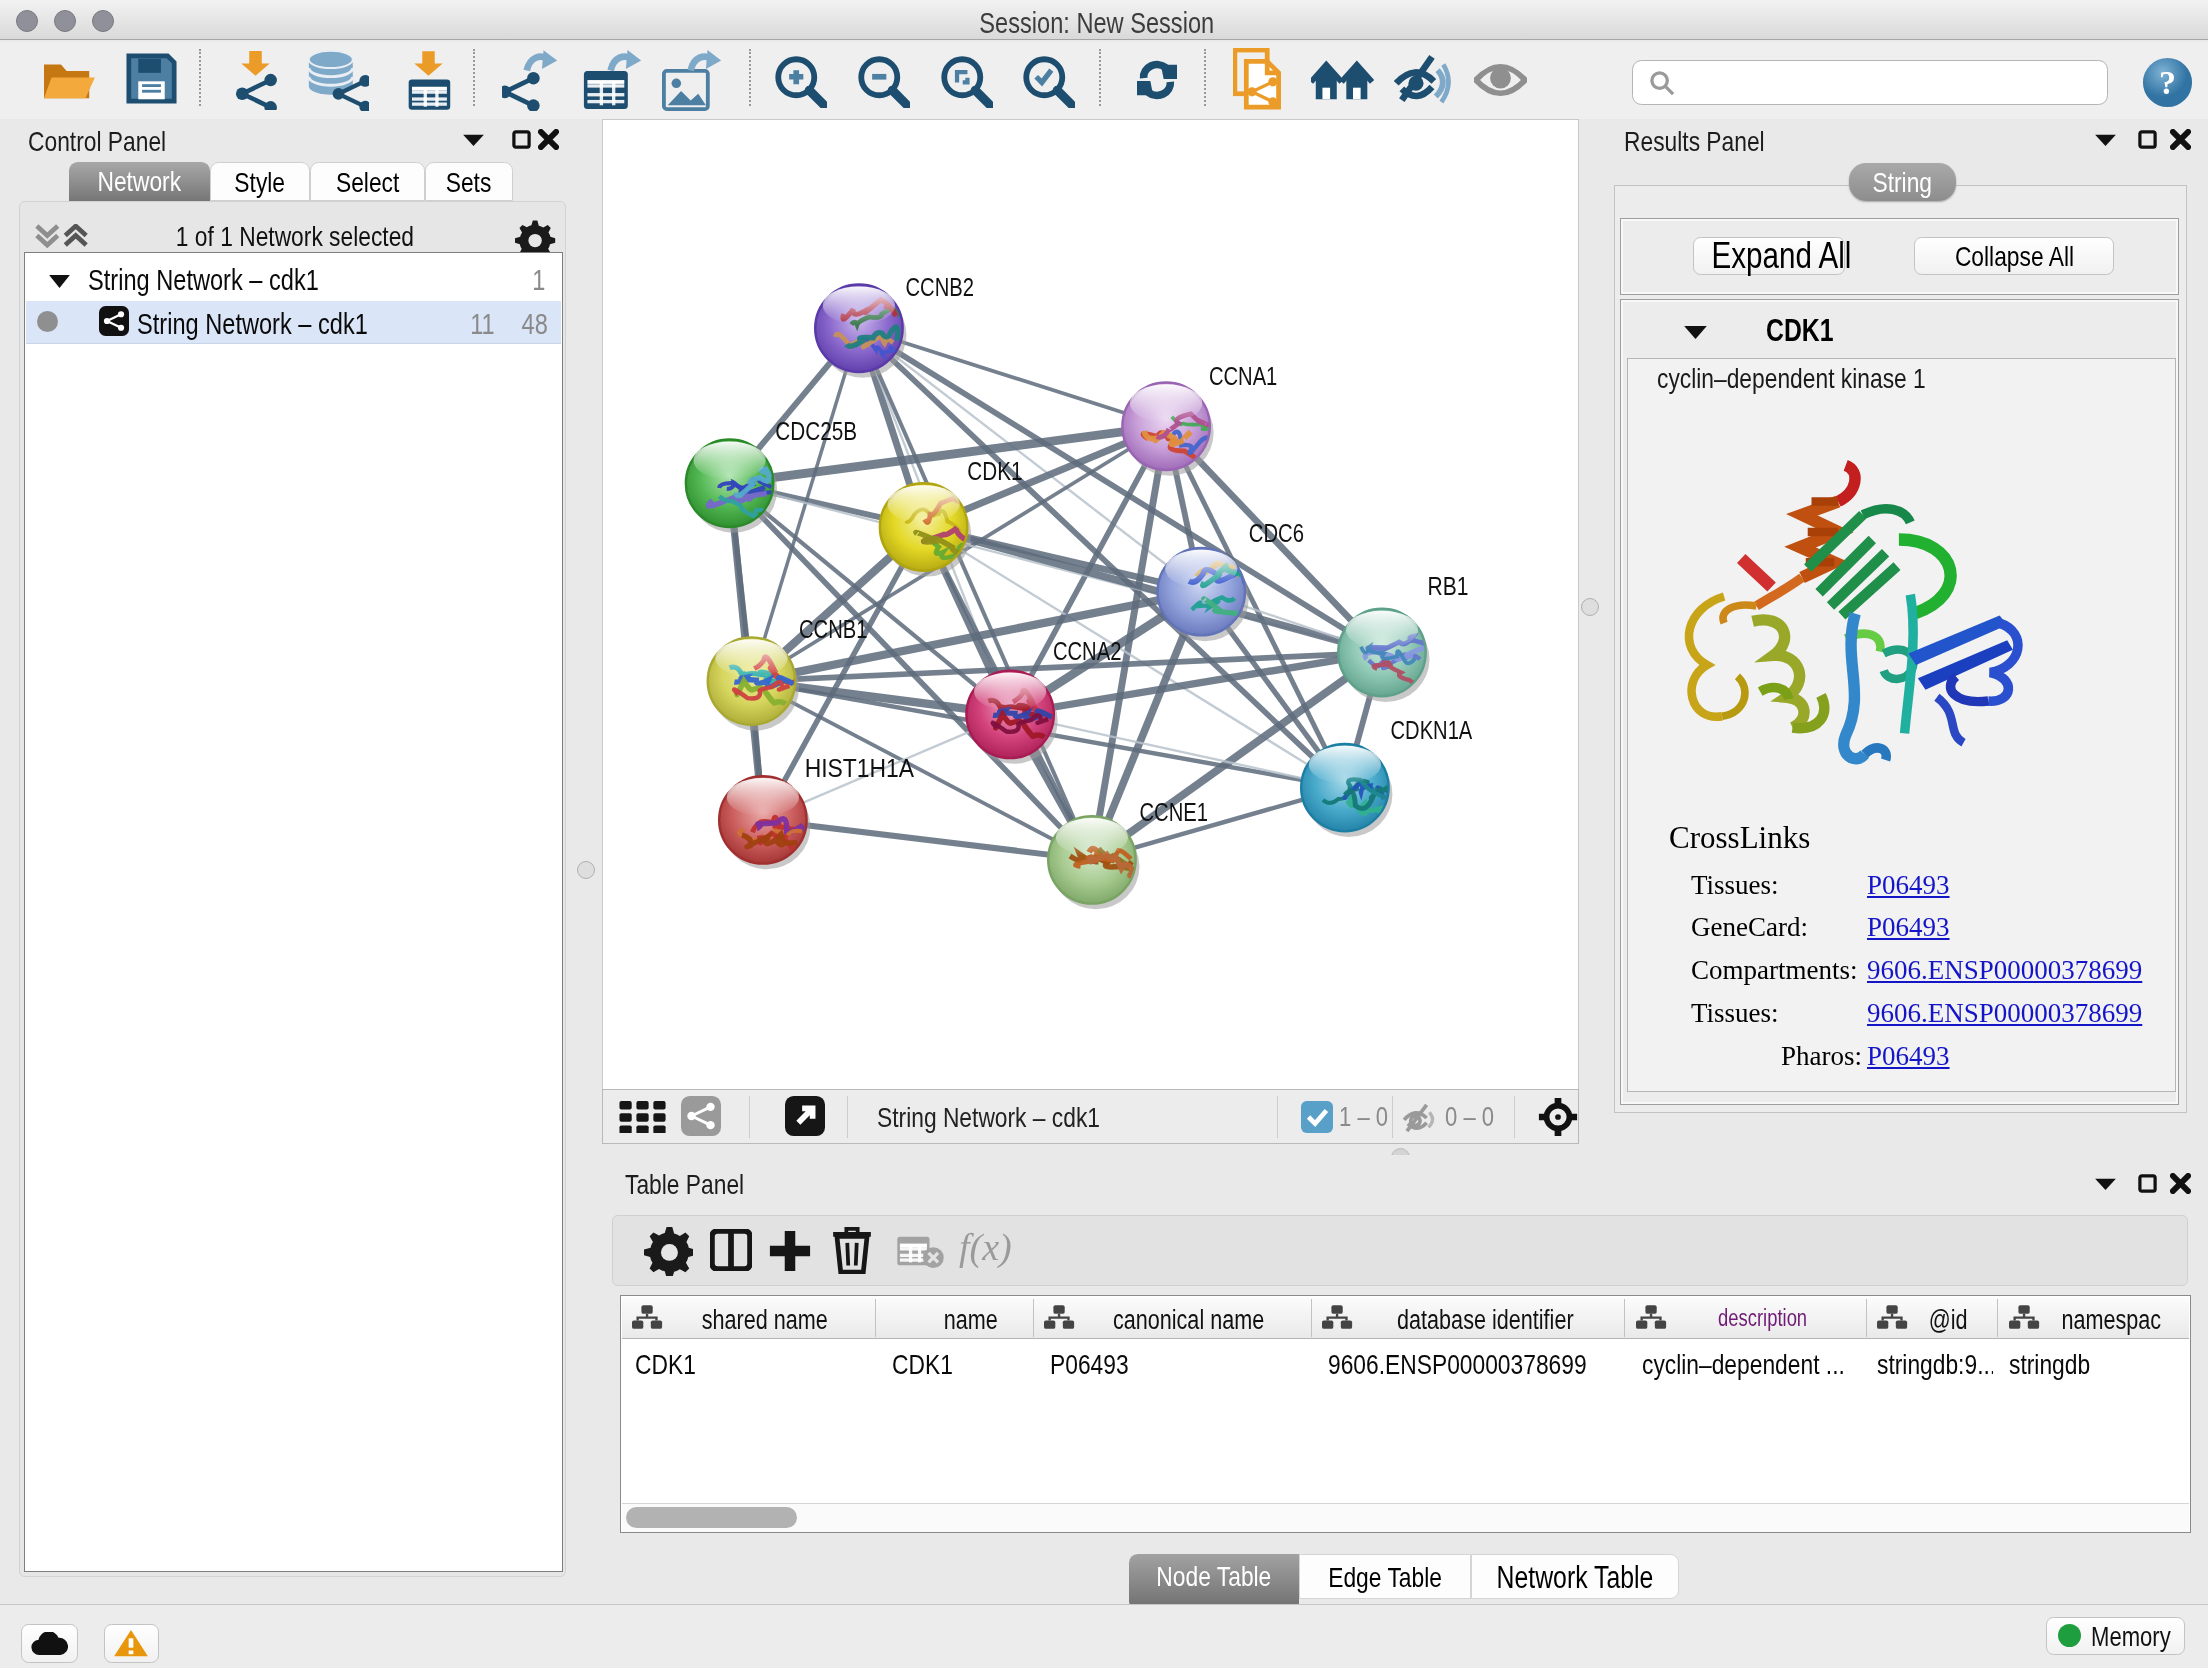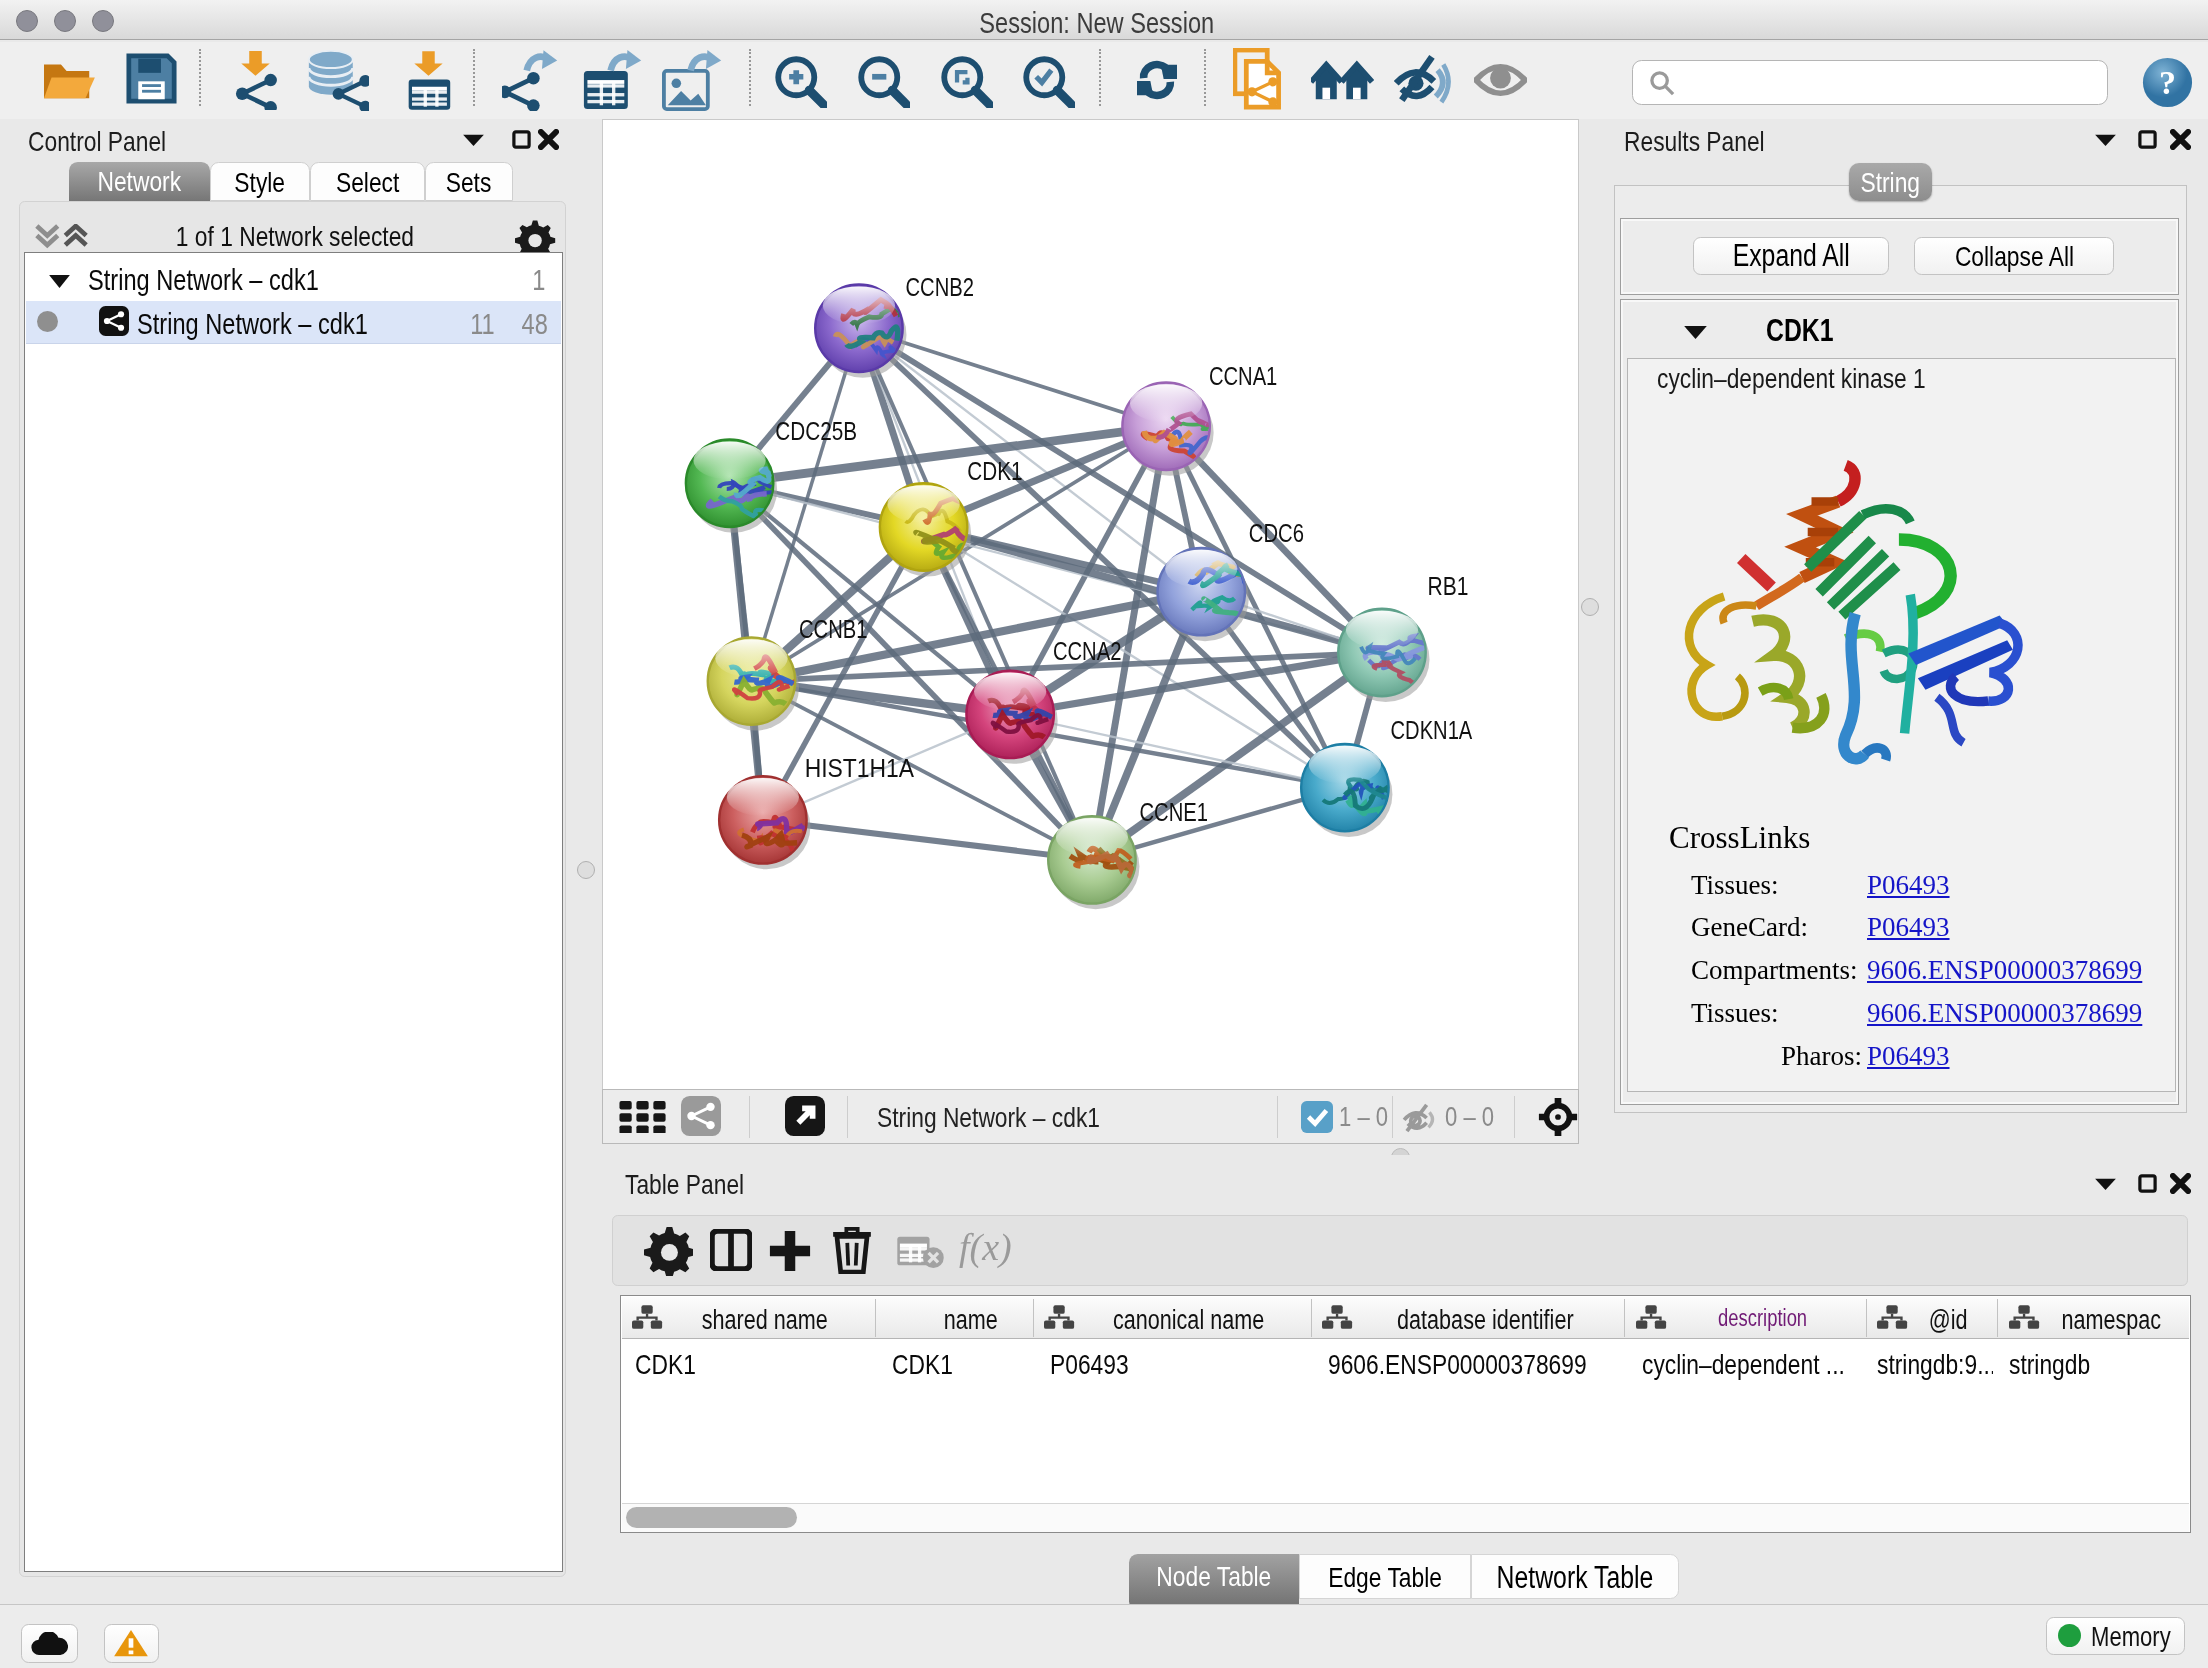--- a/index.html
+++ b/index.html
@@ -533,24 +533,24 @@
 <svg class="abs" style="left:2094px;top:132px" width="23" height="16" viewBox="0 0 24 17">
     <path d="M1 3 L23 3 L12 15 Z" fill="#111"></path>
   </svg>
 <svg class="abs" style="left:2138px;top:130px" width="19" height="19" viewBox="0 0 20 20">
     <rect x="2" y="2" width="16" height="16" fill="none" stroke="#111" stroke-width="3.4" rx="2"></rect>
   </svg>
 <svg class="abs" style="left:2170px;top:129px" width="21" height="21" viewBox="0 0 22 22">
     <path d="M3 3 L19 19 M19 3 L3 19" stroke="#111" stroke-width="6" stroke-linecap="round"></path>
   </svg>
 <div class="abs" style="left:1614px;top:185px;width:573px;height:928px;background:#ececec;border:1px solid #c2c2c2"></div>
-<div class="abs" style="left:1849px;top:163px;width:83px;height:38px;border-radius:10px;background:linear-gradient(#a9a9a9,#8d8d8d);
+<div class="abs" style="left:1849px;top:163px;width:107px;height:38px;border-radius:17px;background:linear-gradient(#a9a9a9,#8d8d8d);
  color:#fff;font-size:28.5px;text-align:center;line-height:38px;box-shadow:0 1px 1.9px rgba(0,0,0,.3)"><span class="txc">String</span></div>
 <div class="abs" style="left:1620px;top:218px;width:559px;height:77px;background:#ececec;border:1.9px solid #9e9e9e;box-shadow:inset 0 0 0 1.9px #f8f8f8"></div>
-<div class="abs wbtn" style="left:1693px;top:237px;width:196px;height:38px;font-size:31px;text-align:center;line-height:36px;color:#000"><span class="txc">Expand All</span></div>
+<div class="abs wbtn" style="left:1693px;top:237px;width:152px;height:38px;font-size:37px;text-align:center;line-height:36px;color:#000"><span class="txc">Expand All</span></div>
 <div class="abs wbtn" style="left:1914px;top:237px;width:200px;height:38px;font-size:28.5px;text-align:center;line-height:36px;color:#000"><span class="txc">Collapse All</span></div>
 <div class="abs" style="left:1620px;top:299px;width:559px;height:806px;background:#ececec;border:1.9px solid #9e9e9e;box-shadow:inset 0 0 0 1.9px #f8f8f8"></div>
 <svg class="abs" style="left:1683px;top:324px" width="25" height="17" viewBox="0 0 26 18">
     <path d="M1 2 L25 2 L13 16 Z" fill="#111"></path>
   </svg>
 <div class="abs" style="left:1766px;top:313px;font-size:31px;font-weight:bold;color:#000"><span class="tx">CDK1</span></div>
 <div class="abs" style="left:1627px;top:358px;width:549px;height:734px;background:#f2f2f2;border:1px solid #b5b5b5"></div>
 <div class="abs" style="left:1657px;top:362px;font-size:28.5px;color:#1a1a1a"><span class="tx">cyclin–dependent kinase 1</span></div>
 <svg class="abs" style="left:1669px;top:452px" width="380" height="328" viewBox="0 0 400 345">
 <path d="M186 14 C 202 20 198 42 178 52" stroke="#c41f1f" stroke-width="12" fill="none"></path>

